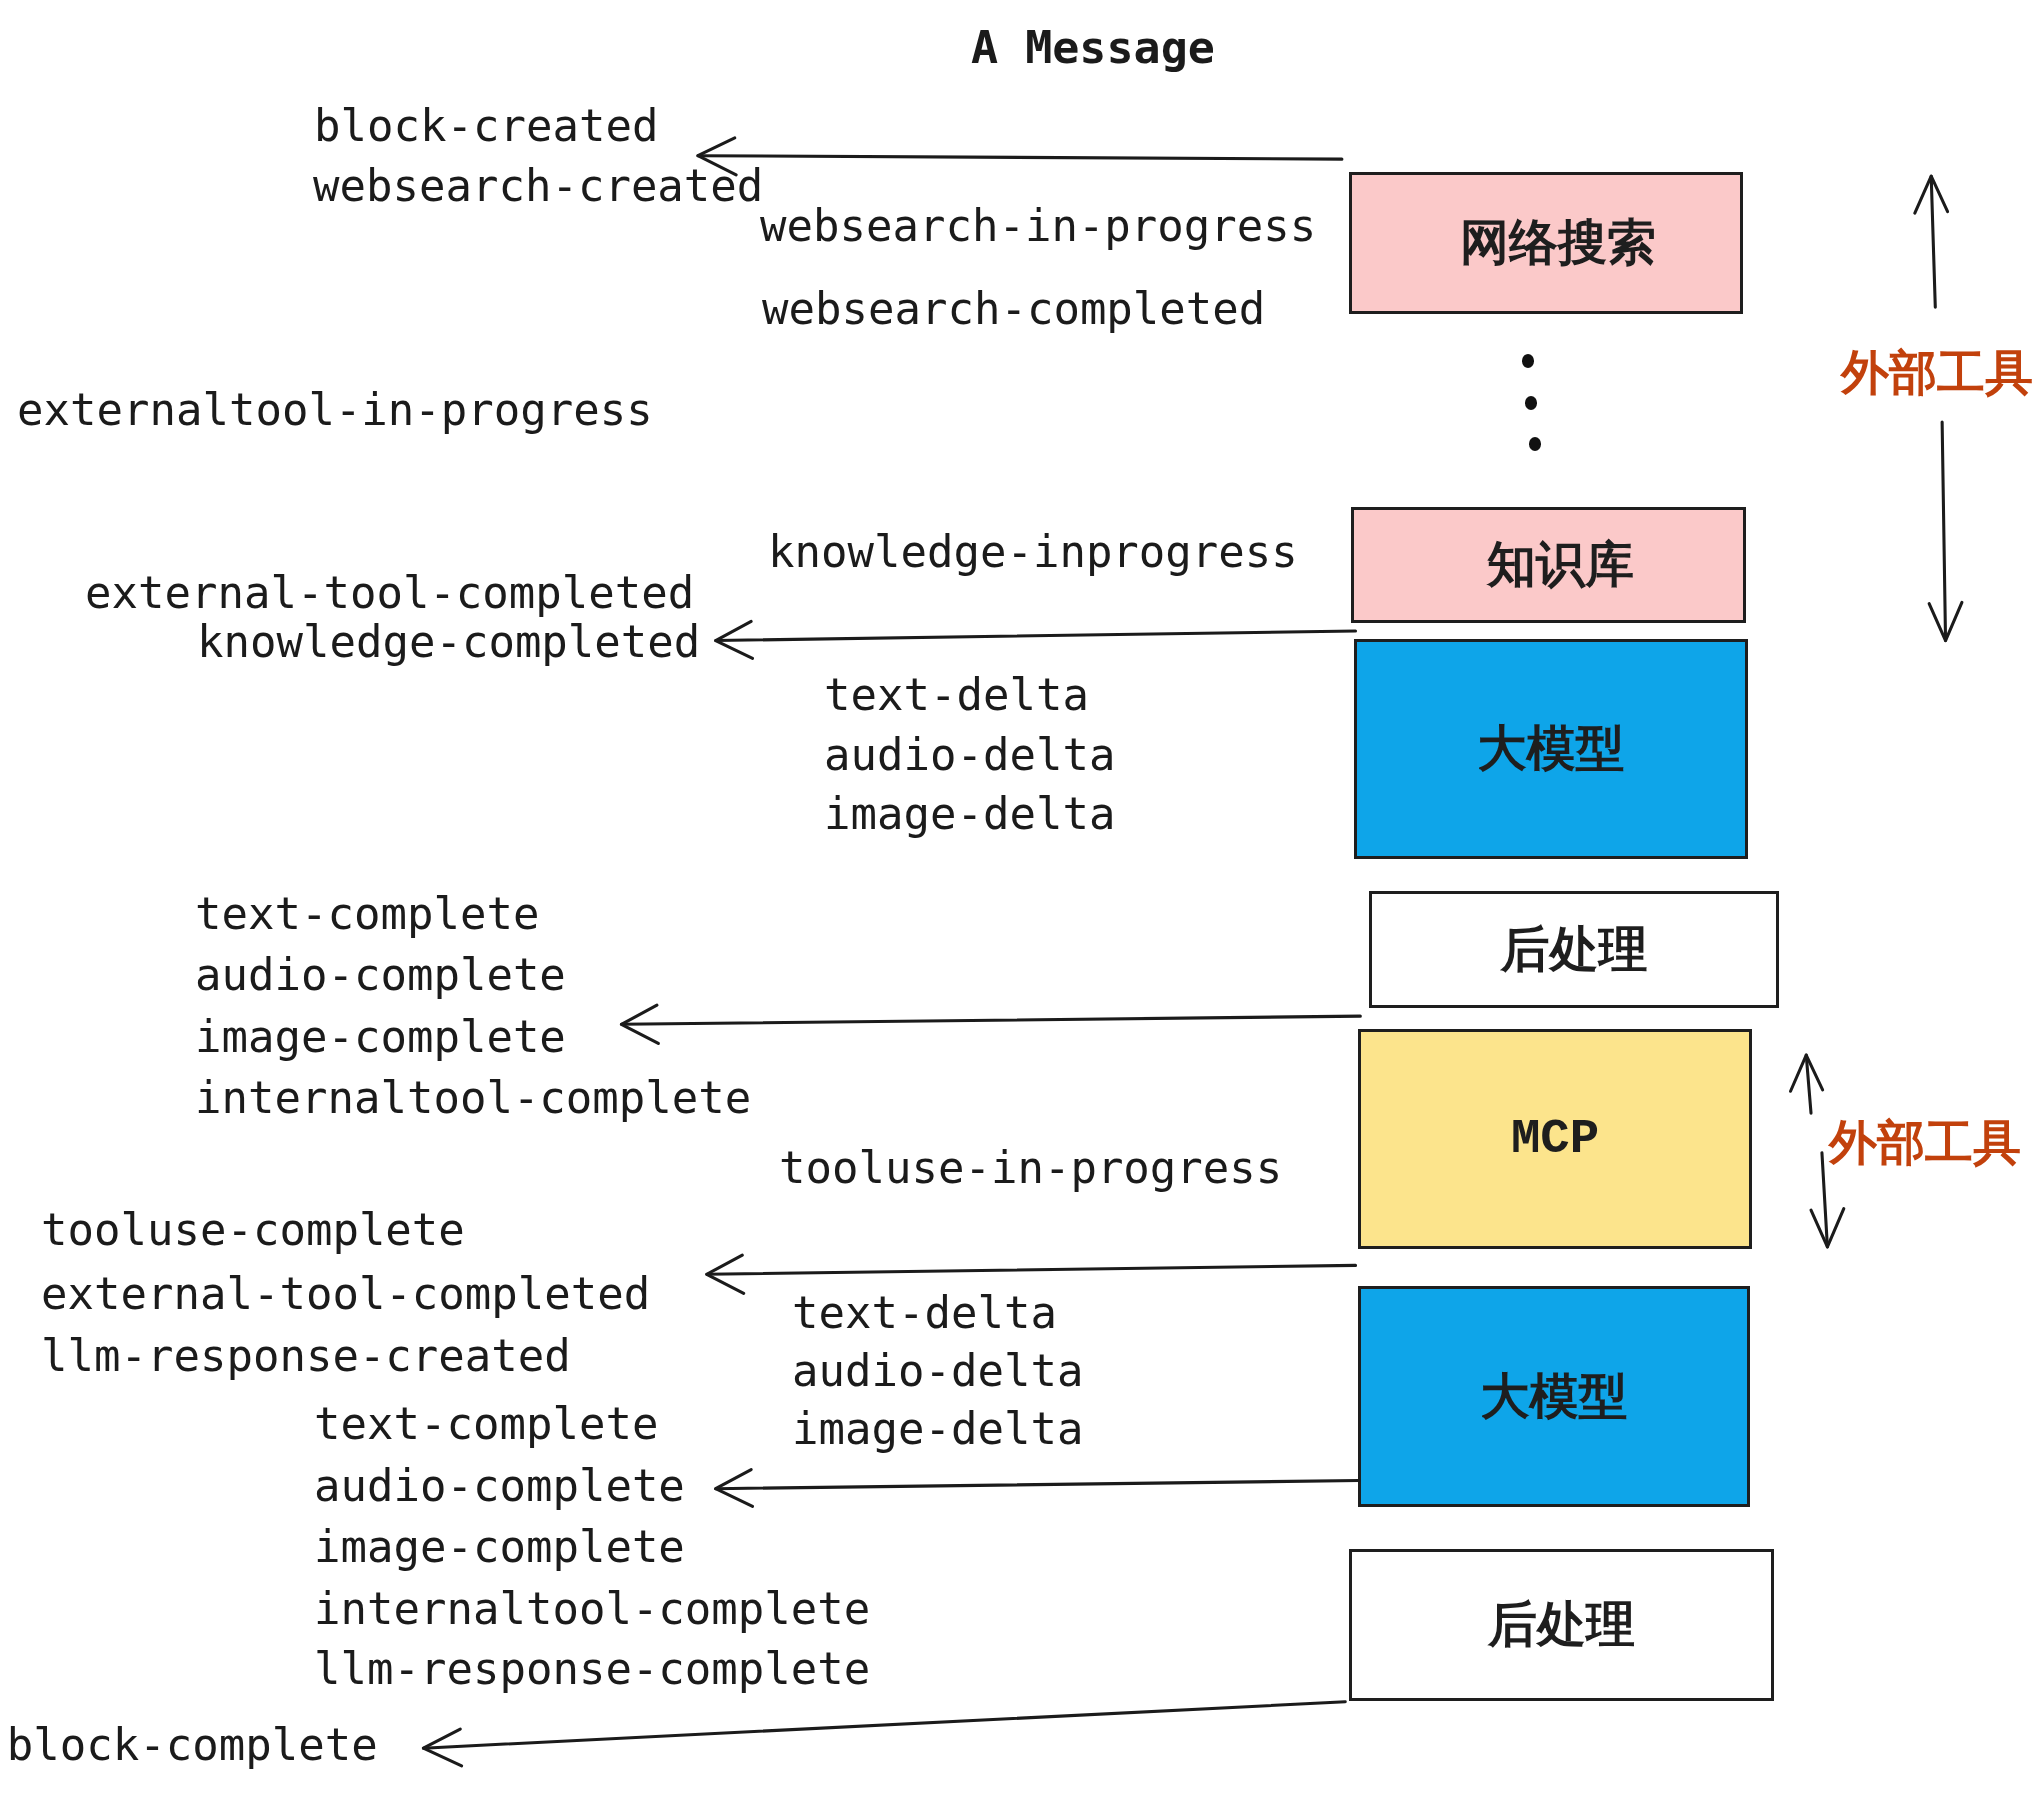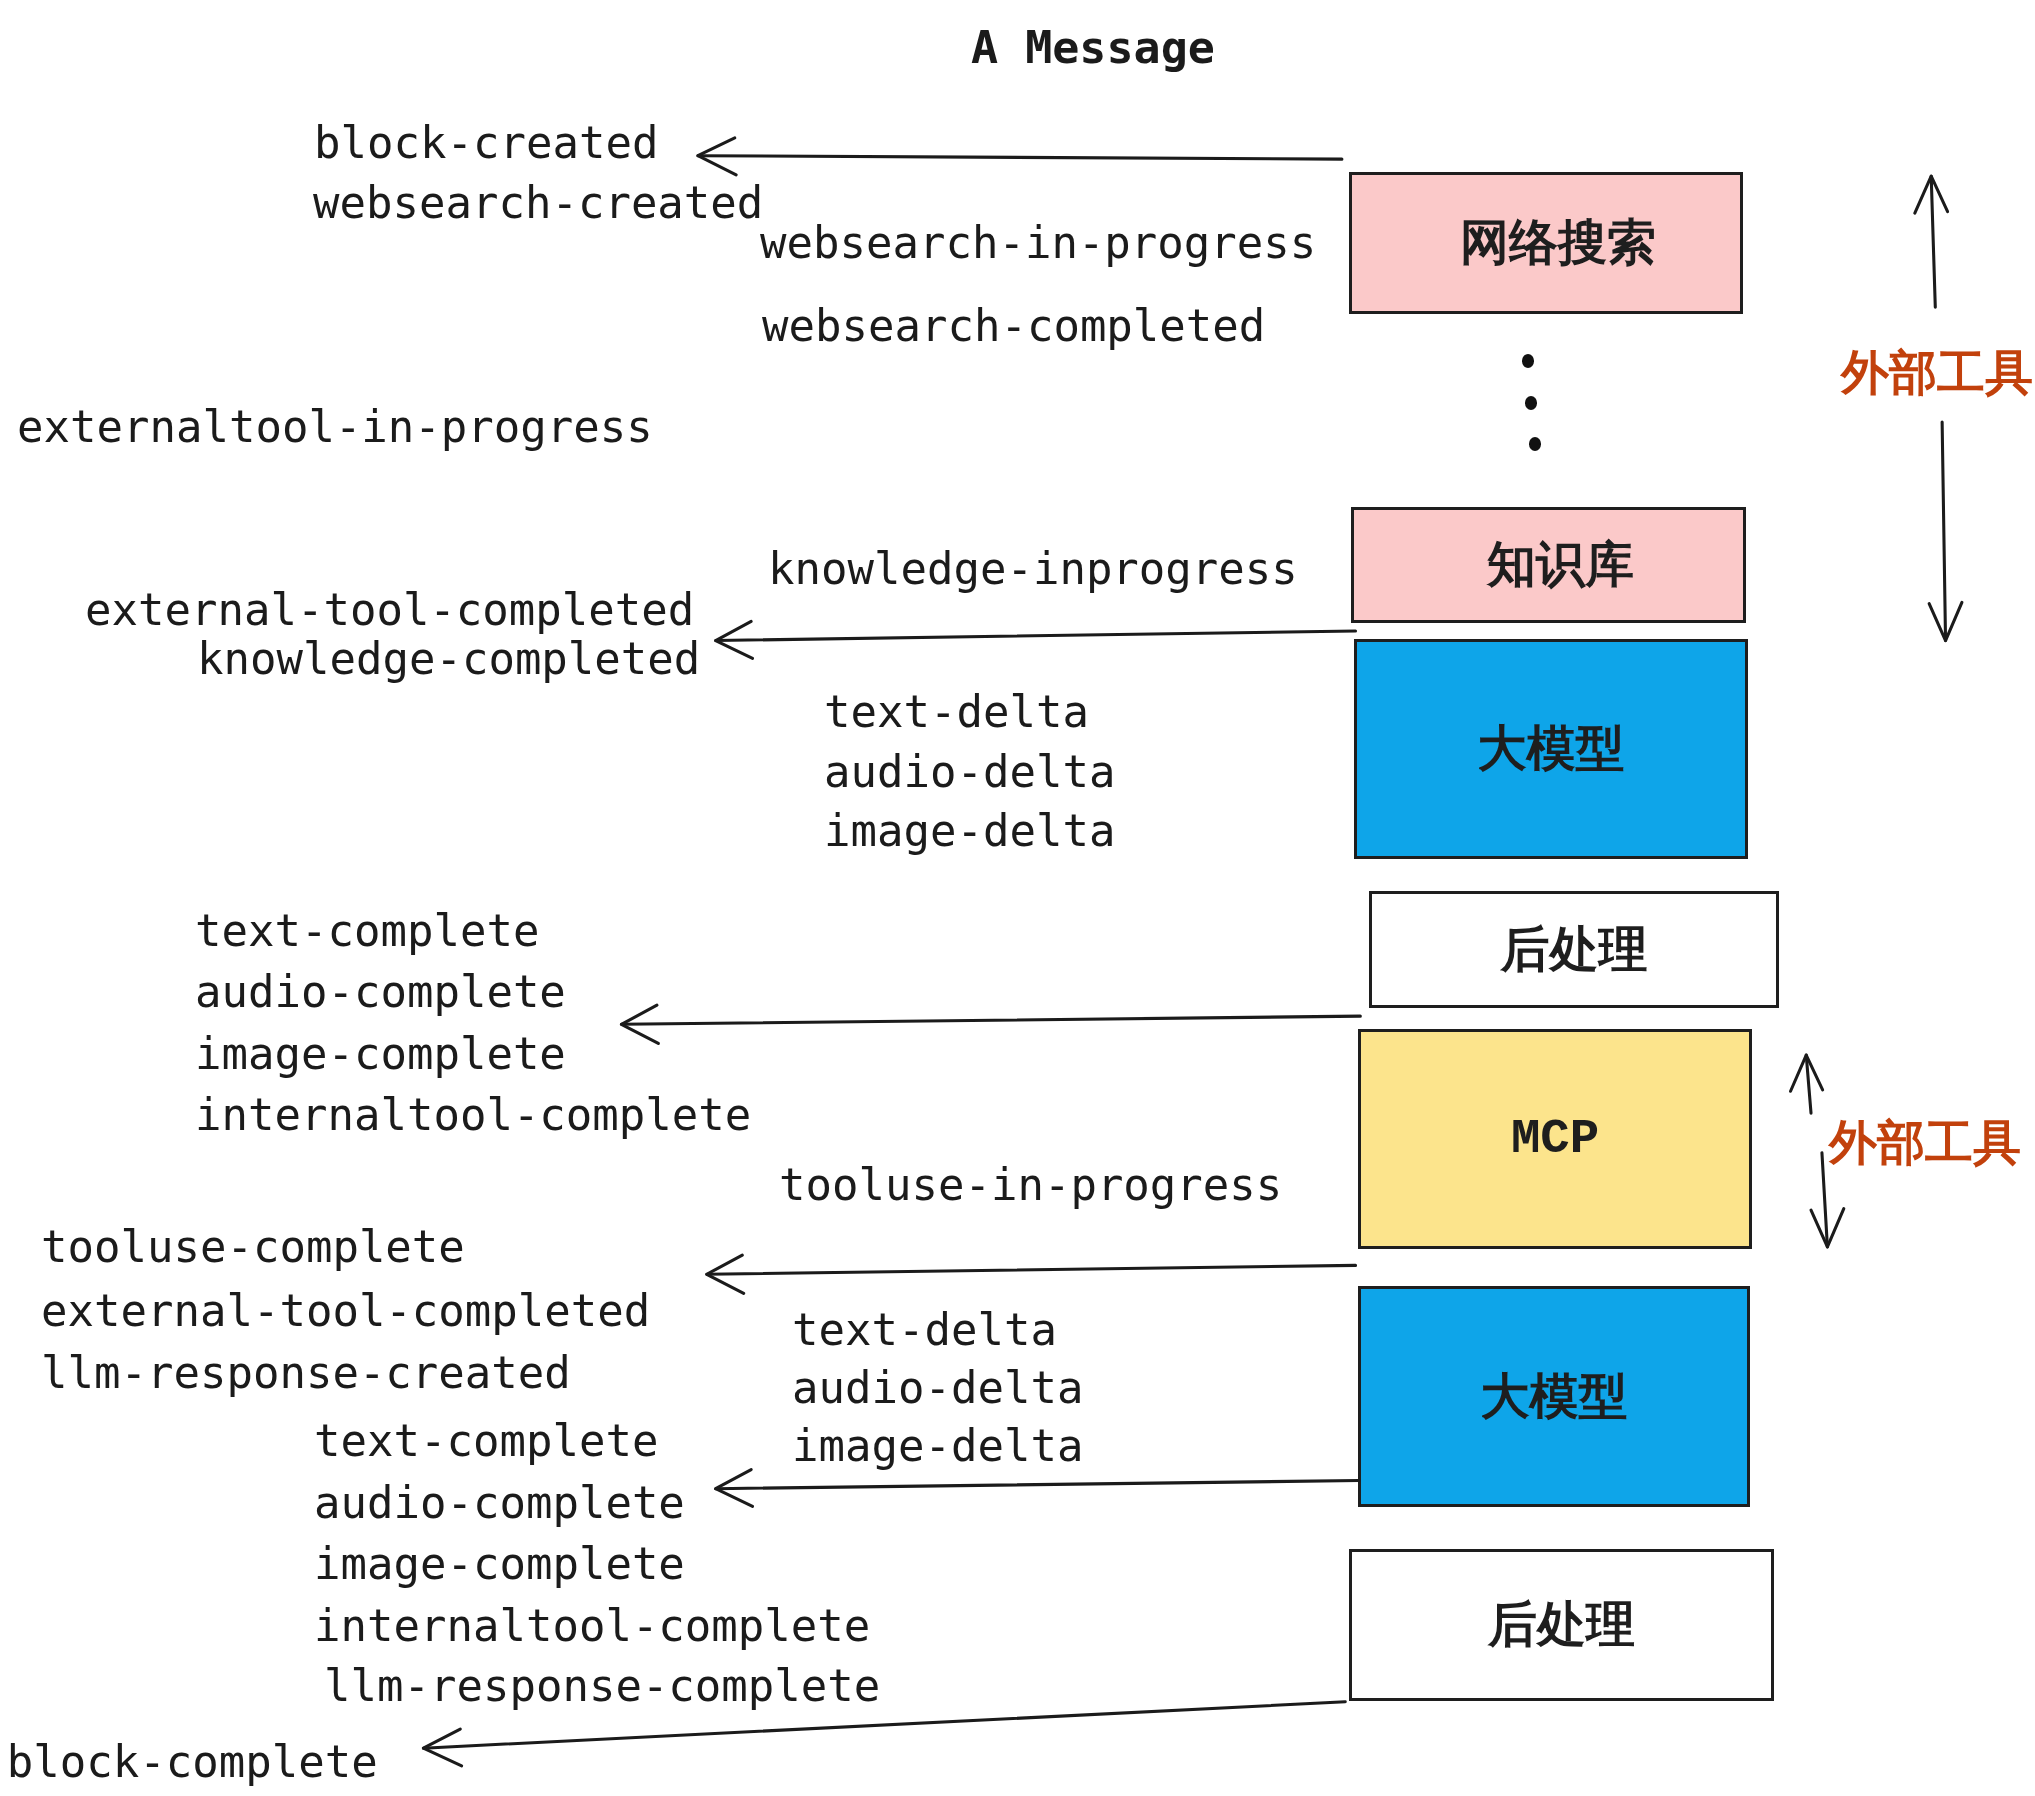--- a/index.html
+++ b/index.html
@@ -3,21 +3,21 @@
 <meta charset="utf-8">
 <style>
   html,body{margin:0;padding:0;background:#ffffff;}
   body{width:2035px;height:1796px;overflow:hidden;position:relative;
        font-family:"DejaVu Sans Mono", monospace;color:#1b1b1b;}
   #canvas{position:absolute;inset:0;width:2035px;height:1516px;}
 
   .title{position:absolute;font-size:45px;font-weight:bold;white-space:nowrap;}
 
   .ev{position:absolute;font-size:44px;line-height:44px;white-space:nowrap;
-      font-family:"DejaVu Sans Mono", monospace;margin-top:17px;}
+      font-family:"DejaVu Sans Mono", monospace;}
 
   .box{position:absolute;border:3.4px solid #1e1e1e;display:flex;
        align-items:center;justify-content:center;
        font-family:"DejaVu Sans","Liberation Sans",sans-serif;
        font-size:49px;font-weight:600;color:#1e1e1e;box-sizing:border-box;}
   .fill-pink{background:#fbc9c9;padding-left:24px;}
   .fill-green{background:#0ea5e9;}
   .fill-yellow{background:#fce48c;}
   .fill-white{background:#ffffff;}
   .mcp-text{font-family:Liberation Mono, monospace;font-size:49px;font-weight:700;}
@@ -62,21 +62,21 @@
   <div class="ev" style="left:41px;top:1334px">llm-response-created</div>
 
   <div class="ev" style="left:792px;top:1291px">text-delta</div>
   <div class="ev" style="left:792px;top:1349px">audio-delta</div>
   <div class="ev" style="left:792px;top:1407px">image-delta</div>
 
   <div class="ev" style="left:314px;top:1402px">text-complete</div>
   <div class="ev" style="left:314px;top:1464px">audio-complete</div>
   <div class="ev" style="left:314px;top:1525px">image-complete</div>
   <div class="ev" style="left:314px;top:1587px">internaltool-complete</div>
-  <div class="ev" style="left:324px;top:1647px">llm-response-complete</div>
+  <div class="ev" style="left:314px;top:1647px">llm-response-complete</div>
 
   <div class="ev" style="left:6.8px;top:1723px">block-complete</div>
 
   <div class="box fill-pink" style="left:1349px;top:172px;width:394px;height:142px">网络搜索</div>
   <div class="box fill-pink" style="left:1351px;top:507px;width:395px;height:116px">知识库</div>
   <div class="box fill-green" style="left:1354px;top:639px;width:394px;height:220px">大模型</div>
   <div class="box fill-white" style="left:1369px;top:891px;width:410px;height:117px">后处理</div>
   <div class="box fill-yellow mcp-text" style="left:1358px;top:1029px;width:394px;height:220px">MCP</div>
   <div class="box fill-green" style="left:1358px;top:1286px;width:392px;height:221px">大模型</div>
   <div class="box fill-white" style="left:1349px;top:1549px;width:425px;height:152px">后处理</div>

